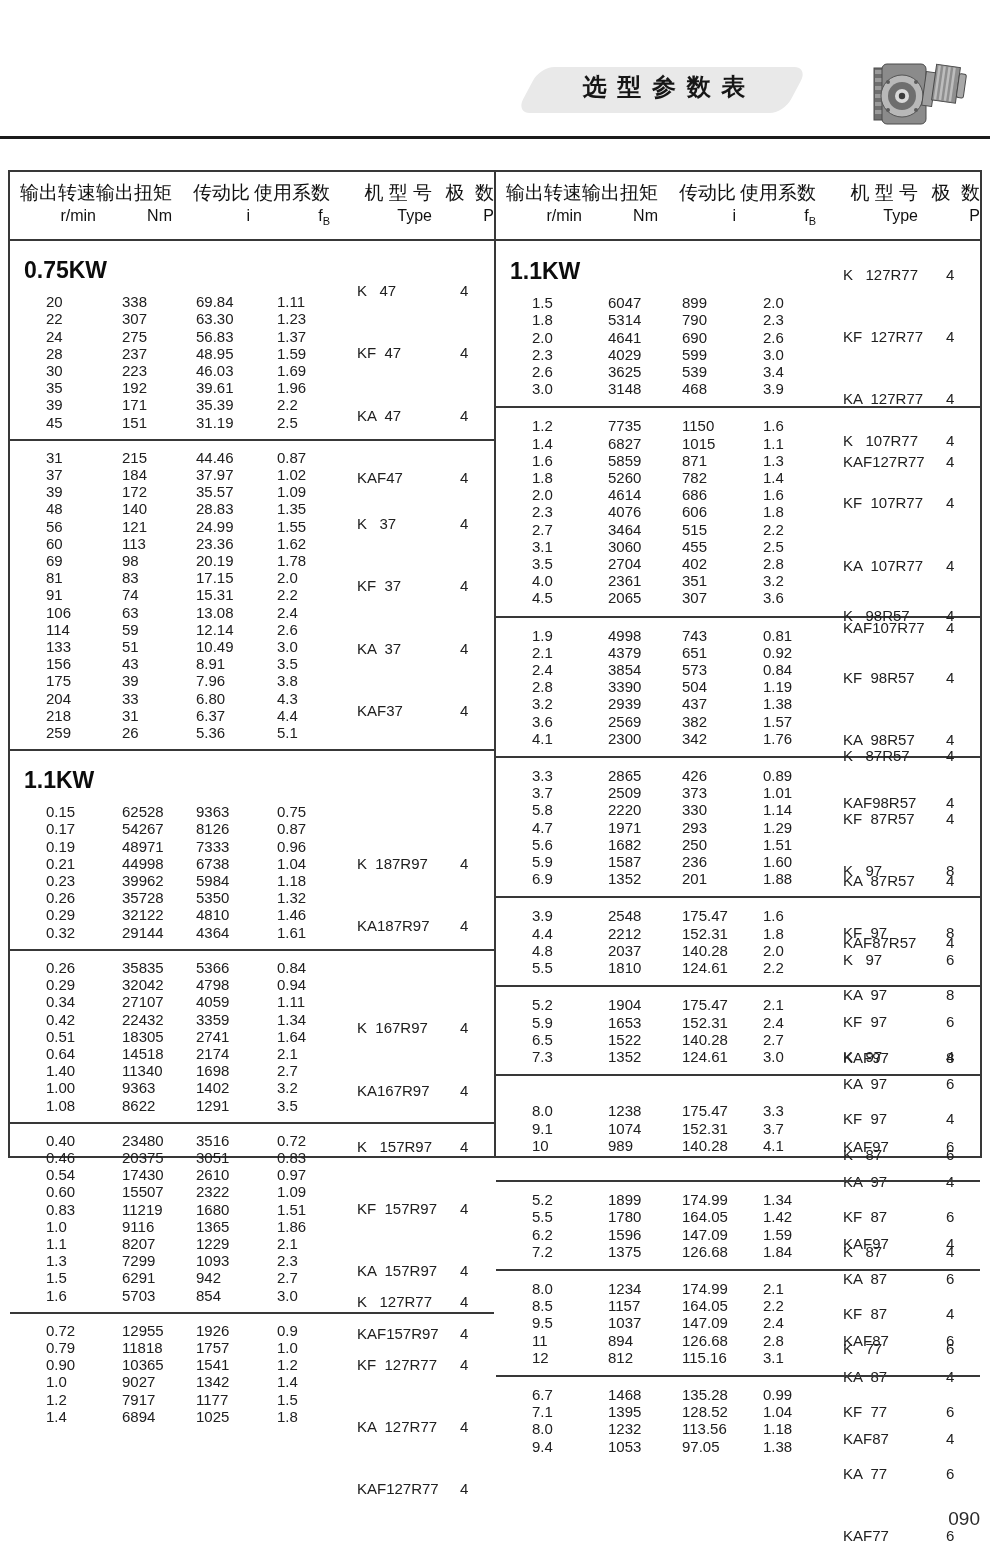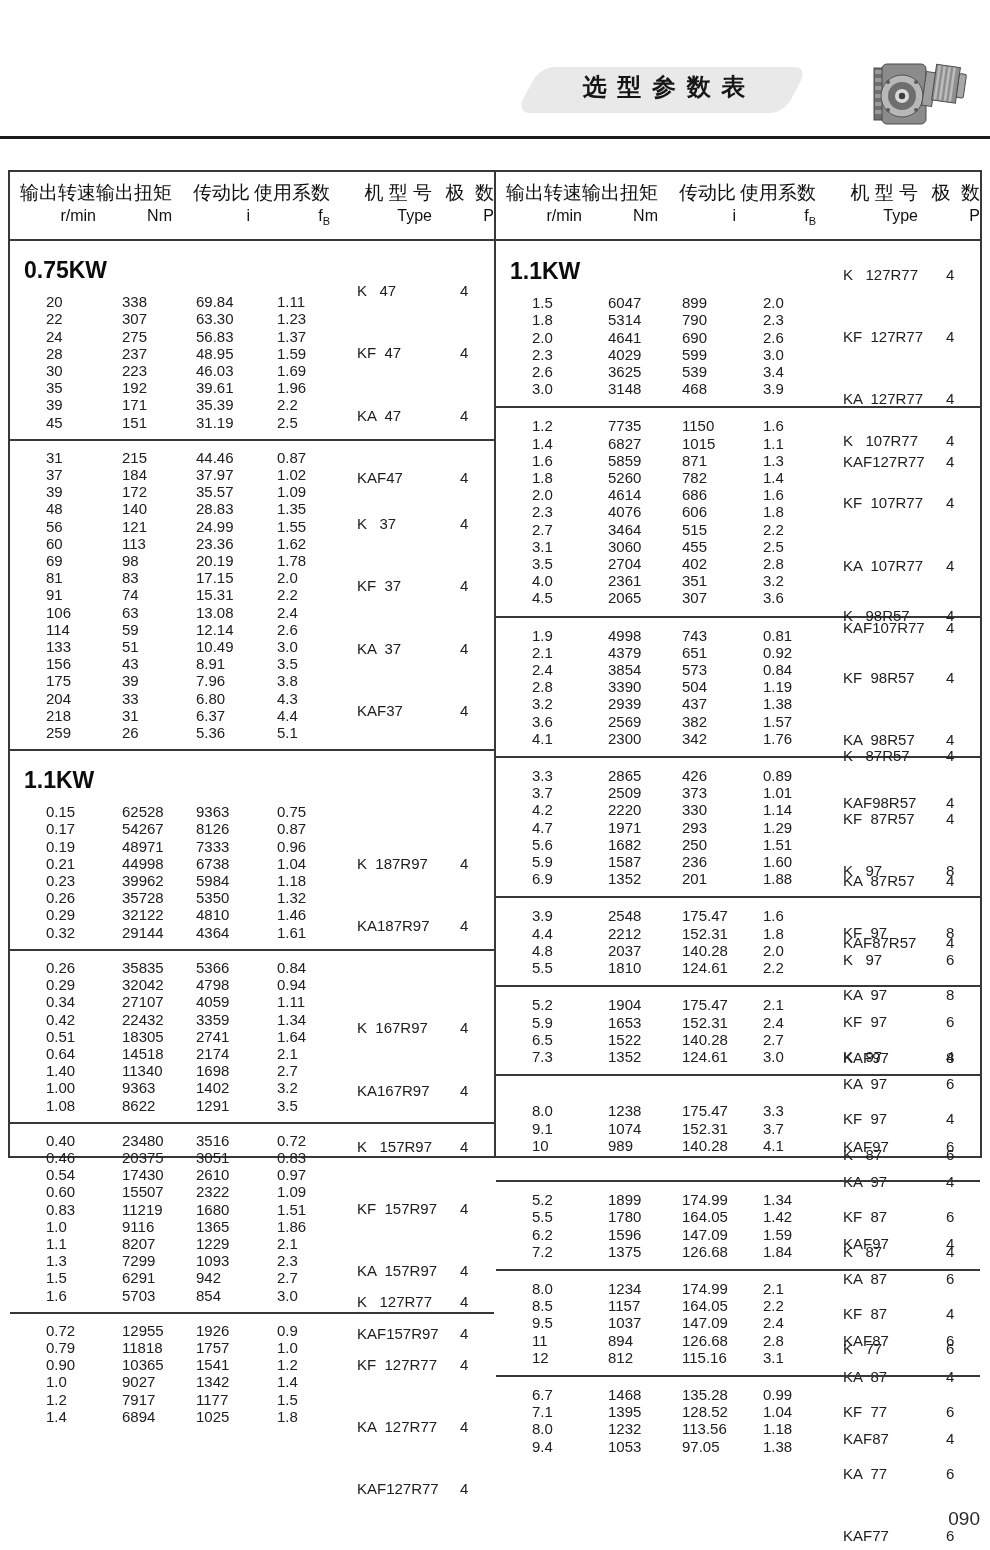--- a/index.html
+++ b/index.html
@@ -852,21 +852,21 @@
                 <span class="c2">426</span>
                 <span class="c3">0.89</span>
               </div>
               <div class="drow">
                 <span class="c0">3.7</span>
                 <span class="c1">2509</span>
                 <span class="c2">373</span>
                 <span class="c3">1.01</span>
               </div>
               <div class="drow">
-                <span class="c0">4.2</span>
+                <span class="c0">5.8</span>
                 <span class="c1">2220</span>
                 <span class="c2">330</span>
                 <span class="c3">1.14</span>
               </div>
               <div class="drow">
                 <span class="c0">4.7</span>
                 <span class="c1">1971</span>
                 <span class="c2">293</span>
                 <span class="c3">1.29</span>
               </div>

